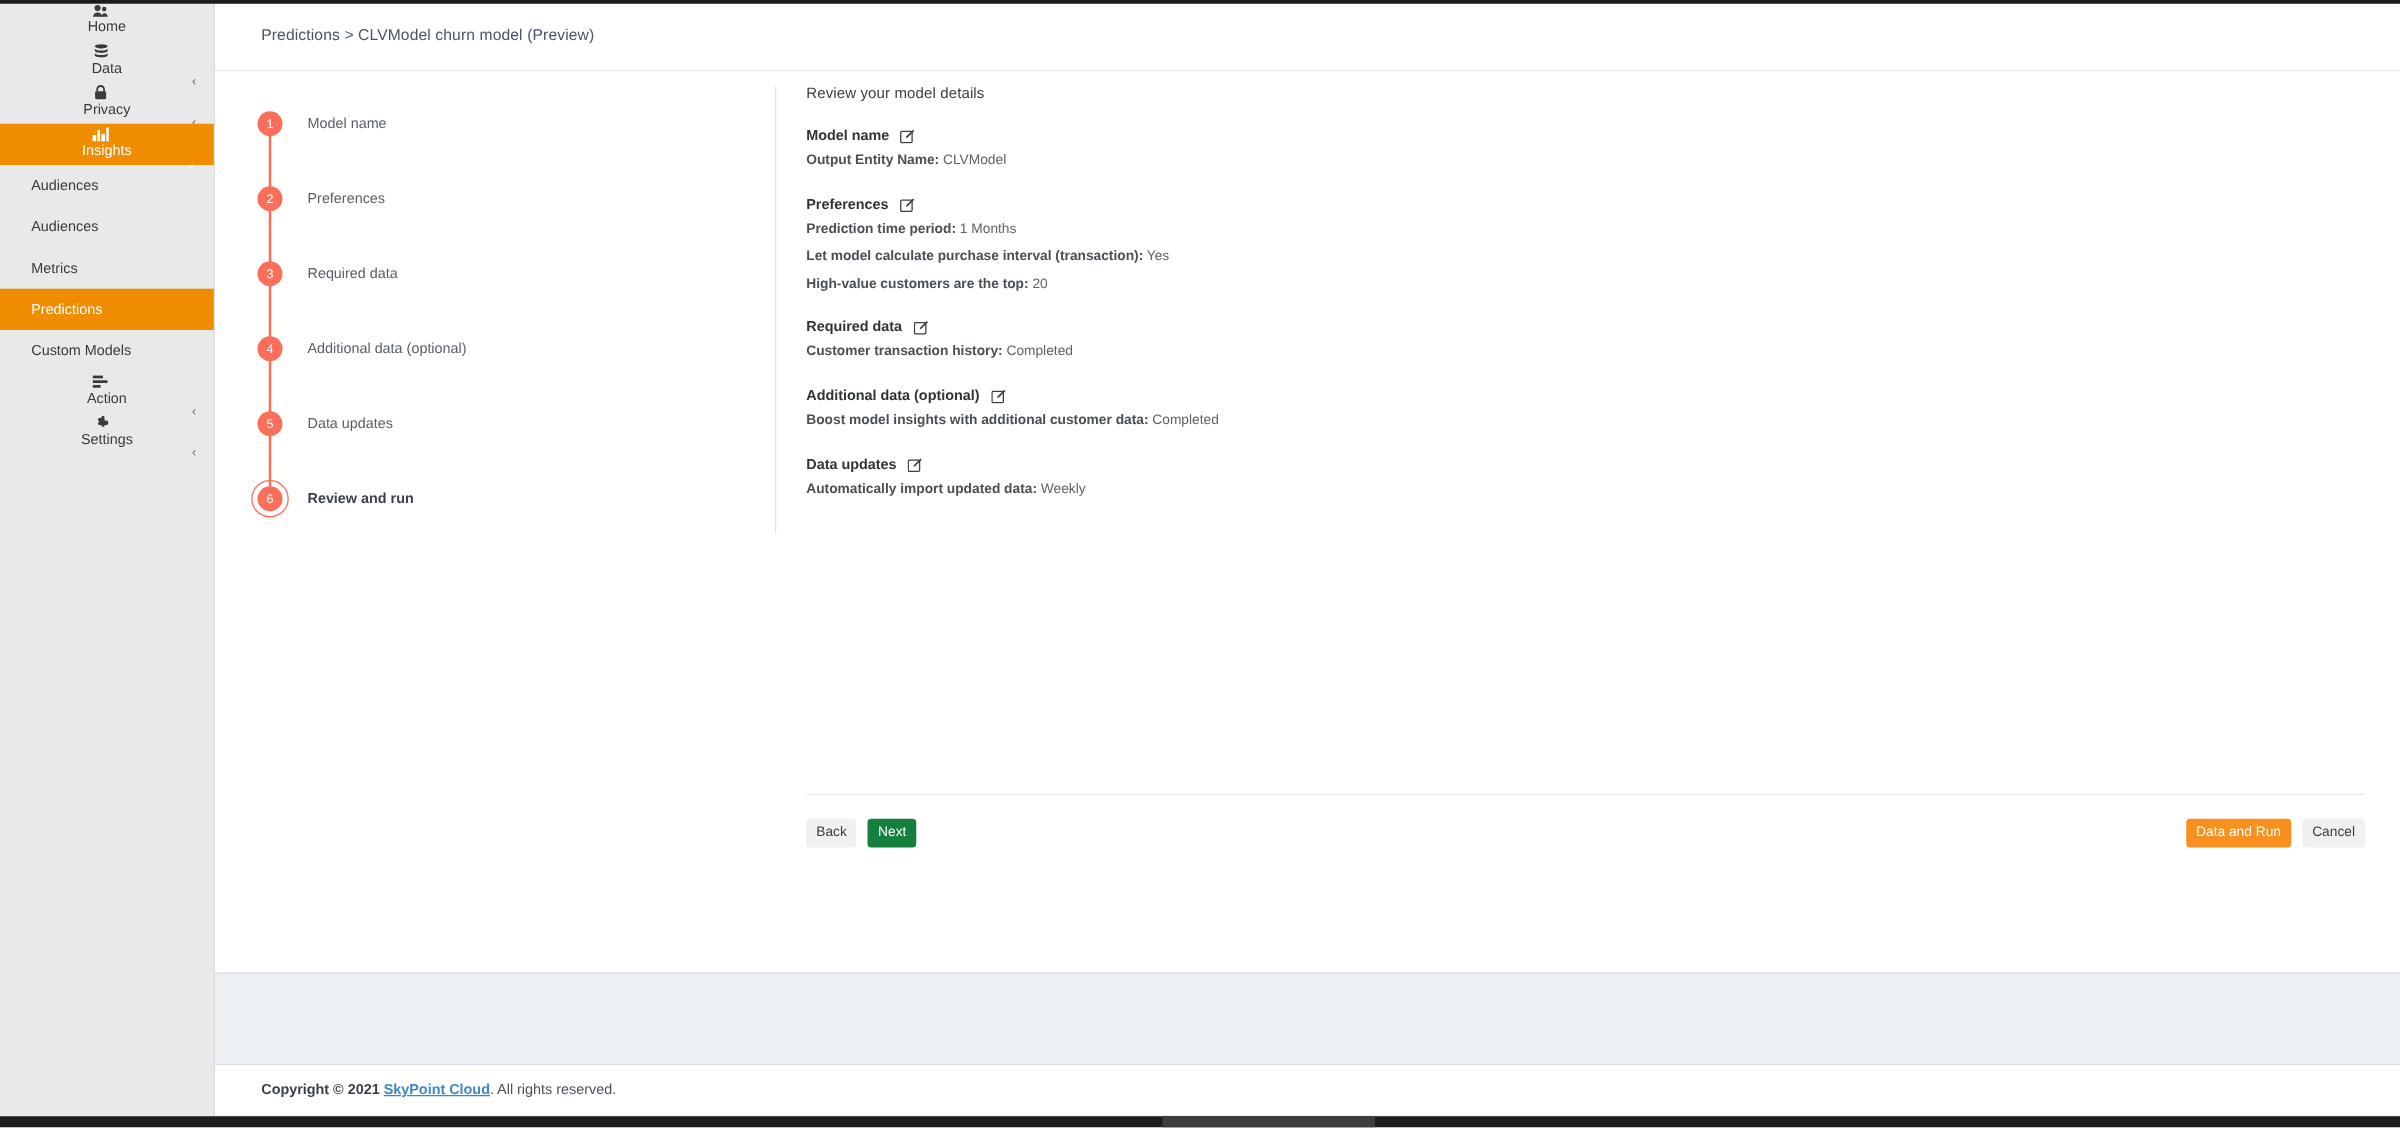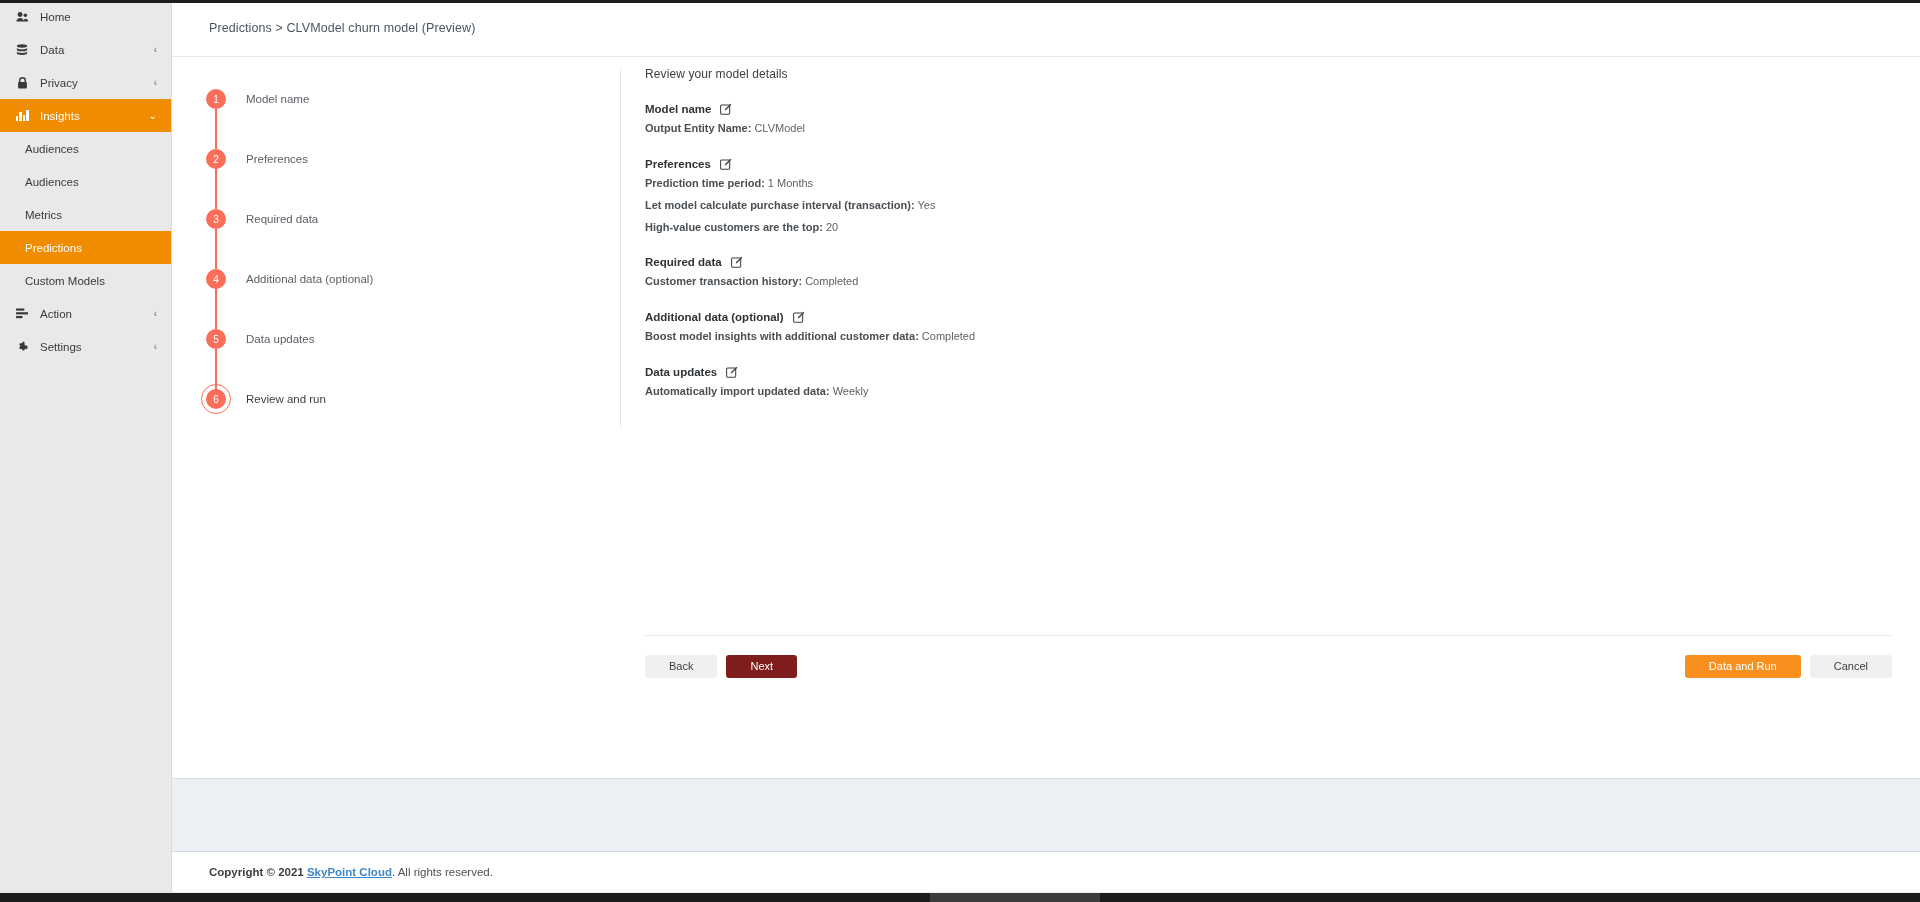--- a/index.html
+++ b/index.html
@@ -33,20 +33,21 @@
   .nav-item {
     position: relative;
     display: flex;
     align-items: center;
     height: 33px;
     padding: 0 14px 0 14px;
     font-size: 11.5px;
     color: #3a3a3a;
     cursor: pointer;
     user-select: none;
+    flex-direction: column;
   }
   .nav-item .nav-ico {
     width: 16px;
     display: inline-flex;
     align-items: center;
     justify-content: center;
     margin-right: 10px;
     font-size: 12px;
     color: #3a3a3a;
     flex: 0 0 16px;
@@ -156,21 +157,21 @@
     width: 28px; height: 28px;
     border: 1px solid #fa6e5a;
     border-radius: 50%;
   }
   .step .step-label {
     margin-left: 20px;
     font-size: 11.5px;
     color: #5b6066;
   }
   .step.current .step-label {
-    font-weight: normal;
+    font-weight: bold;
     color: #3d4147;
   }
   
   .step .connector {
     position: absolute;
     left: 15px;
     top: 30px;
     width: 2px;
     height: 60px;
     background: #fa6e5a;
@@ -245,28 +246,28 @@
     right: 28px;
     top: 598px;
     display: flex;
     gap: 9px;
   }
   .btn {
     font-family: "Liberation Sans", sans-serif;
     font-size: 11px;
     border: none;
     border-radius: 3px;
-    padding: 0 24px;
+    padding: 0 8px;
     height: 23px;
     line-height: 23px;
     cursor: pointer;
     white-space: nowrap;
   }
   .btn-grey { background: #f0f0f0; color: #3c4043; }
-  .btn-orange-light { background: #7f1d1d; color: #ffffff; }
+  .btn-orange-light { background: #15803d; color: #ffffff; }
   .btn-orange { background: #f7901e; color: #ffffff; }
 
   
   .grey-gap {
     height: 73px;
     background: #eceff4;
     border-bottom: 1px solid #d7dce5;
   }
   .page-footer {
     height: 40px;

